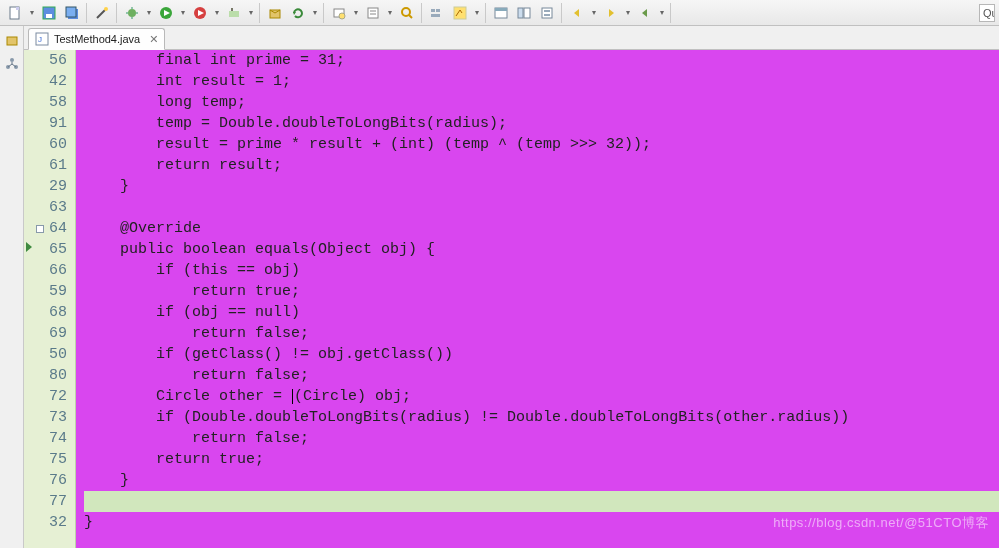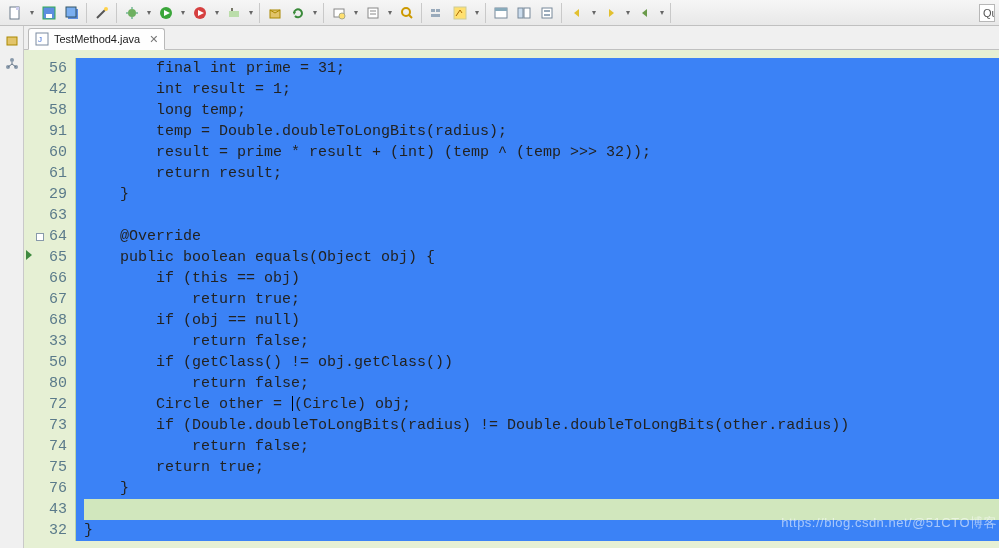--- a/index.html
+++ b/index.html
@@ -105,21 +105,20 @@
   }
   .tab .file-ico { width: 14px; height: 14px; display: inline-flex; align-items: center; justify-content: center; }
   .tab .close-x { color: #777; font-size: 11px; margin-left: 4px; }
 
   .editor-body {
     flex: 1;
     display: flex;
     background: #e6f0d4;
     overflow: hidden;
     position: relative;
-    align-items: center;
   }
   .gutter {
     width: 52px;
     padding-right: 8px;
     text-align: right;
     font-family: Consolas, "Courier New", monospace;
     font-size: 15px;
     line-height: 21px;
     color: #5a7a8a;
     background: #e6f0d4;
@@ -143,38 +142,38 @@
     background: #fff;
     font-size: 7px; line-height: 6px;
     color: #556;
   }
 
   .code {
     flex: 1;
     font-family: Consolas, "Courier New", monospace;
     font-size: 15px;
     line-height: 21px;
-    background: #3b82f6;
+    background: #d946ef;
     padding-left: 8px;
     color: #222;
     white-space: pre;
     position: relative;
   }
   .code .cl { height: 21px; }
   .code .cur { background: #d1e7bd; }       
   .cursor-caret::after{
     content:"";
     display:inline-block;
     width:1px;height:15px;background:#000;
     vertical-align:middle;margin:0 1px;
   }
 
   .watermark {
     position: absolute;
-    right: 2px;
+    right: 10px;
     bottom: 16px;
     color: rgba(255,255,255,0.55);
     font-size: 13px;
     letter-spacing: 0.5px;
     pointer-events: none;
   }
 </style>
 </head>
 <body>
 
@@ -365,30 +364,30 @@
           <div class="ln">42</div>
           <div class="ln">58</div>
           <div class="ln">91</div>
           <div class="ln">60</div>
           <div class="ln">61</div>
           <div class="ln">29</div>
           <div class="ln">63</div>
           <div class="ln">64<span class="marker-fold"></span></div>
           <div class="ln">65<span class="marker-left"></span></div>
           <div class="ln">66</div>
-          <div class="ln">67</div>
+          <div class="ln">59</div>
           <div class="ln">68</div>
-          <div class="ln">33</div>
+          <div class="ln">69</div>
           <div class="ln">50</div>
           <div class="ln">80</div>
           <div class="ln">72</div>
           <div class="ln">73</div>
           <div class="ln">74</div>
           <div class="ln">75</div>
           <div class="ln">76</div>
-          <div class="ln">43</div>
+          <div class="ln">77</div>
           <div class="ln">32</div>
         </div>
       <div class="code" id="code"><div class="cl">        <kw>final</kw> <kw>int</kw> prime = 31;</div><div class="cl">        <kw>int</kw> result = 1;</div><div class="cl">        <kw>long</kw> temp;</div><div class="cl">        temp = Double.<mi>doubleToLongBits</mi>(<ident>radius</ident>);</div><div class="cl">        result = prime * result + (<kw>int</kw>) (temp ^ (temp &gt;&gt;&gt; 32));</div><div class="cl">        <kw>return</kw> result;</div><div class="cl">    }</div><div class="cl"></div><div class="cl">    <ann>@Override</ann></div><div class="cl">    <kw>public</kw> <kw>boolean</kw> equals(Object obj) {</div><div class="cl">        <kw>if</kw> (<kw>this</kw> == obj)</div><div class="cl">            <kw>return</kw> <kw>true</kw>;</div><div class="cl">        <kw>if</kw> (obj == <kw>null</kw>)</div><div class="cl">            <kw>return</kw> <kw>false</kw>;</div><div class="cl">        <kw>if</kw> (getClass() != obj.getClass())</div><div class="cl">            <kw>return</kw> <kw>false</kw>;</div><div class="cl">        Circle other = <span class="cursor-caret"></span>(Circle) obj;</div><div class="cl">        <kw>if</kw> (Double.<mi>doubleToLongBits</mi>(<ident>radius</ident>) != Double.<mi>doubleToLongBits</mi>(other.<ident>radius</ident>))</div><div class="cl">            <kw>return</kw> <kw>false</kw>;</div><div class="cl">        <kw>return</kw> <kw>true</kw>;</div><div class="cl">    }</div><div class="cl cur"></div><div class="cl">}</div></div>
       <div class="watermark">https://blog.csdn.net/@51CTO博客</div>
     </div>
   </div>
 </div>
 
 </body></html>

